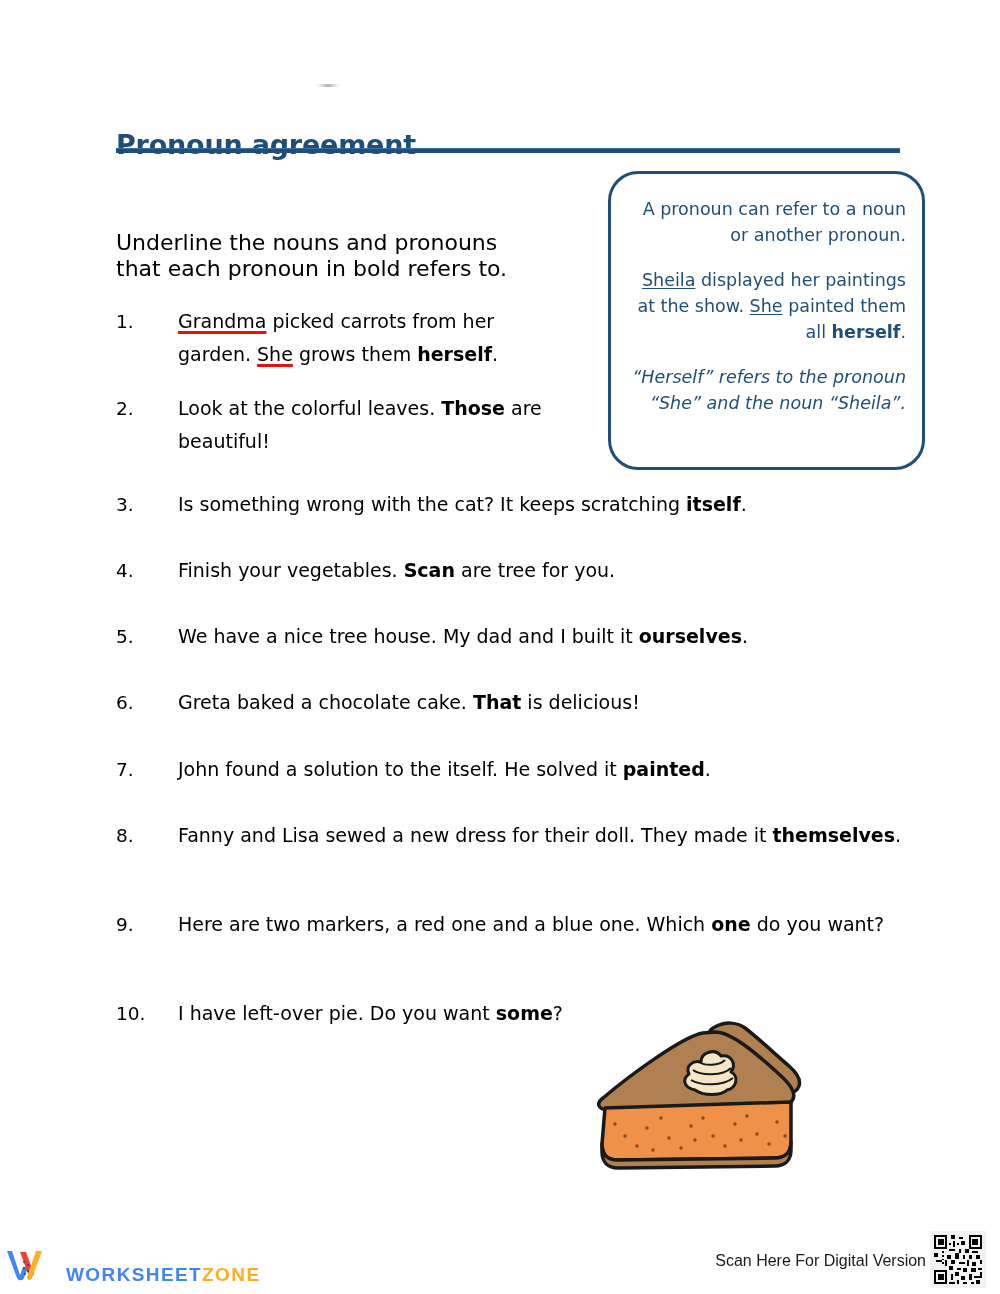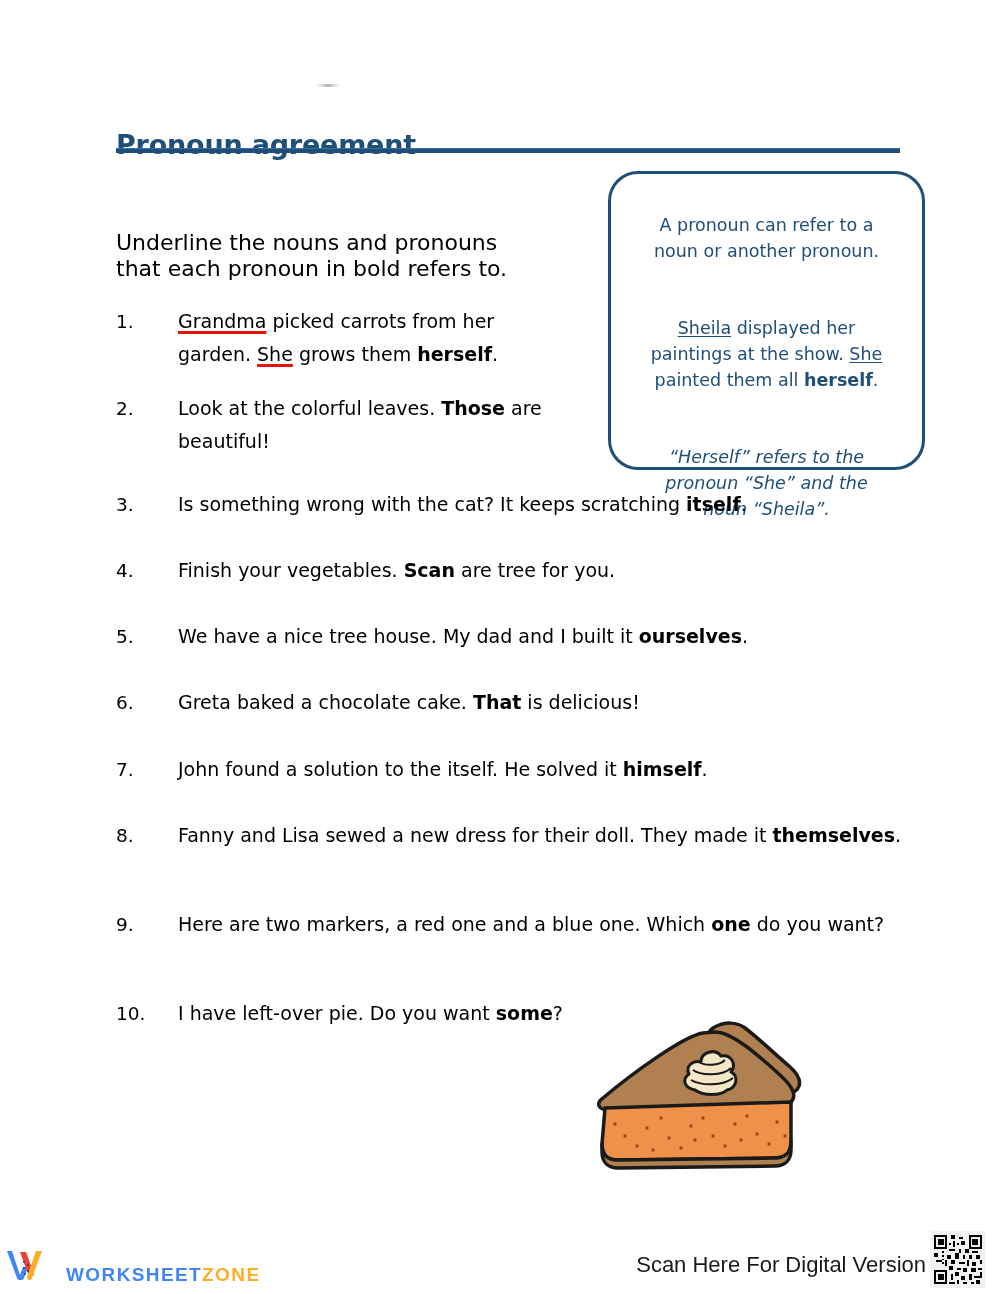--- a/index.html
+++ b/index.html
@@ -58,21 +58,21 @@
     height: 299px;
     box-sizing: border-box;
     border: 3px solid #1F4E79;
     border-radius: 30px;
     color: #1F4E79;
     font-size: 17.5px;
     line-height: 26px;
     text-align: center;
     padding: 22px 16px 0 16px;
   }
-  .callout p { margin: 16px; }
+  .callout p { margin: 0; text-align: right; }
   .callout .gap { height: 19px; }
   .callout u { text-decoration: underline; text-underline-offset: 2px; }
   .callout b { font-weight: bold; }
   .callout .ital { font-style: italic; }
 
   
   .instructions {
     position: absolute;
     left: 116px;
     top: 230px;
@@ -132,21 +132,21 @@
     letter-spacing: 1.4px;
   }
   .logo-worksheet { color: #4285F4; }
   .logo-zone { color: #FBAF26; }
 
   .scan-text {
     position: absolute;
     right: 74px;
     top: 1252px;
     font-family: "Liberation Sans", sans-serif;
-    font-size: 22px;
+    font-size: 16px;
     color: #1a1a1a;
     white-space: nowrap;
   }
   .qr {
     position: absolute;
     left: 930px;
     top: 1231px;
     width: 56px;
     height: 57px;
     background: #f2f2f2;
@@ -190,21 +190,21 @@
     <div class="qrow wide" style="top: 315px;">
       <div class="qnum">5.</div>
       <div class="qtext"><span>We have a nice tree house. My dad and I built it </span><b>ourselves</b><span>.</span></div>
     </div>
     <div class="qrow wide" style="top: 381px;">
       <div class="qnum">6.</div>
       <div class="qtext"><span>Greta baked a chocolate cake. </span><b>That</b><span> is delicious!</span></div>
     </div>
     <div class="qrow wide" style="top: 448px;">
       <div class="qnum">7.</div>
-      <div class="qtext"><span>John found a solution to the itself. He solved it </span><b>himself</b><span>.</span></div>
+      <div class="qtext"><span>John found a solution to the itself. He solved it </span><b>painted</b><span>.</span></div>
     </div>
     <div class="qrow wide" style="top: 514px;">
       <div class="qnum">8.</div>
       <div class="qtext"><span>Fanny and Lisa sewed a new dress for their doll. They made it </span><b>themselves</b><span>.</span></div>
     </div>
     <div class="qrow wide" style="top: 603px;">
       <div class="qnum">9.</div>
       <div class="qtext"><span>Here are two markers, a red one and a blue one. Which </span><b>one</b><span> do you want?</span></div>
     </div>
     <div class="qrow wide" style="top: 692px;">

